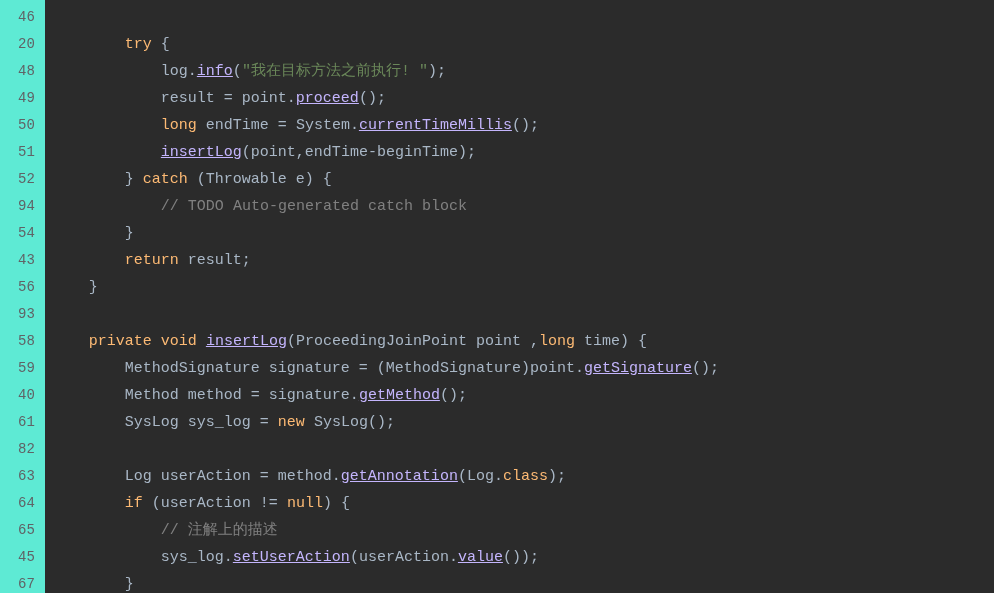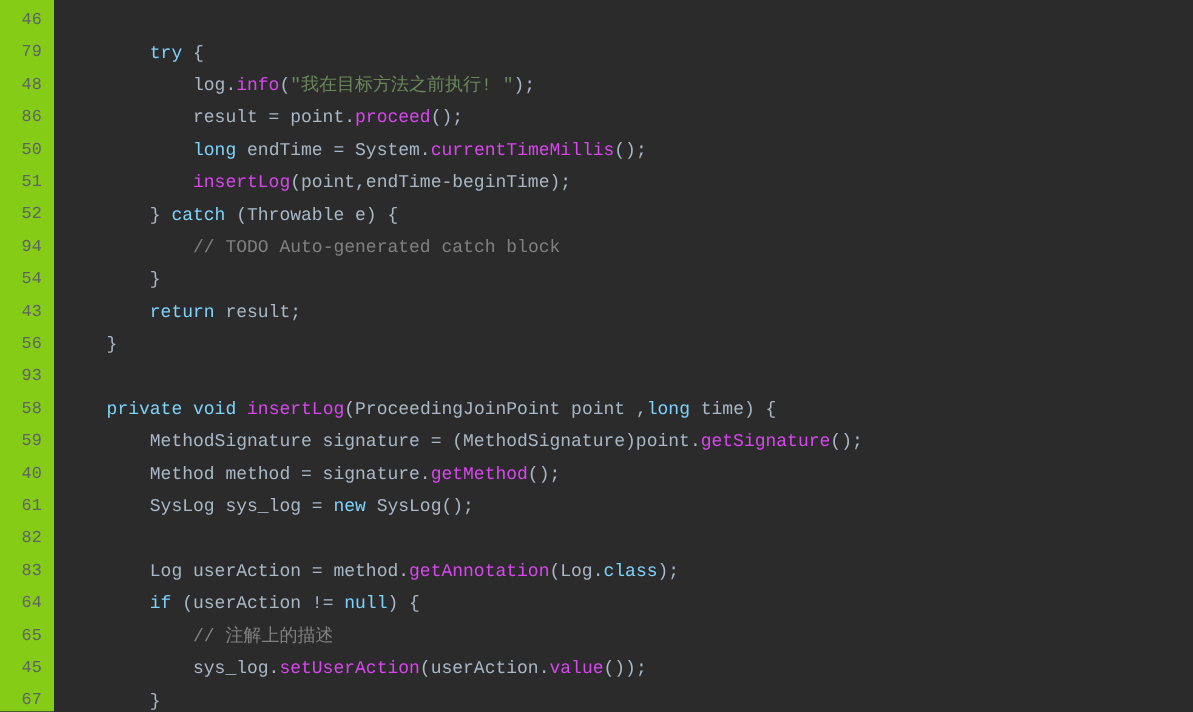--- a/index.html
+++ b/index.html
@@ -9,65 +9,65 @@
   font-size: 15px;
   overflow: hidden;
   width: 994px;
   height: 593px;
 }
 .editor {
   display: flex;
   height: 100%;
 }
 .gutter {
-  background: #84cc16;
+  background: #5eead4;
   color: #606366;
   padding: 4px 10px 4px 18px;
   text-align: right;
   user-select: none;
   line-height: 27px;
   font-size: 14px;
   flex-shrink: 0;
 }
 .gutter div { height: 27px; }
 .code {
   flex: 1;
   padding: 4px 0 4px 8px;
   color: #a9b7c6;
   line-height: 27px;
   white-space: pre;
 }
 .code-line { height: 27px; }
-.kw { color: #7dd3fc; text-align: center; }
+.kw { color: #fdba74; text-align: center; }
 .str { color: #6a8759; }
-.method { color: #d946ef; }
+.method { color: #c4b5fd; text-decoration: underline; }
 .cmt { color: #808080; }
 </style>
 </head>
 <body>
 
 <div class="editor">
   <div class="gutter" id="gutter">
       <div>46</div>
-      <div>79</div>
+      <div>20</div>
       <div>48</div>
-      <div>86</div>
+      <div>49</div>
       <div>50</div>
       <div>51</div>
       <div>52</div>
       <div>94</div>
       <div>54</div>
       <div>43</div>
       <div>56</div>
       <div>93</div>
       <div>58</div>
       <div>59</div>
       <div>40</div>
       <div>61</div>
       <div>82</div>
-      <div>83</div>
+      <div>63</div>
       <div>64</div>
       <div>65</div>
       <div>45</div>
       <div>67</div>
     </div>
   <div class="code" id="code"><div class="code-line"></div><div class="code-line"><span>        </span><span class="kw">try</span><span> {</span></div><div class="code-line"><span>            log.</span><span class="method">info</span><span>(</span><span class="str">"我在目标方法之前执行! "</span><span>);</span></div><div class="code-line"><span>            result = point.</span><span class="method">proceed</span><span>();</span></div><div class="code-line"><span>            </span><span class="kw">long</span><span> endTime = System.</span><span class="method">currentTimeMillis</span><span>();</span></div><div class="code-line"><span>            </span><span class="method">insertLog</span><span>(point,endTime-beginTime);</span></div><div class="code-line"><span>        } </span><span class="kw">catch</span><span> (Throwable e) {</span></div><div class="code-line"><span>            </span><span class="cmt">// </span><span class="cmt">TODO</span><span class="cmt"> Auto-generated catch block</span></div><div class="code-line"><span>        }</span></div><div class="code-line"><span>        </span><span class="kw">return</span><span> result;</span></div><div class="code-line"><span>    }</span></div><div class="code-line"></div><div class="code-line"><span>    </span><span class="kw">private void</span><span> </span><span class="method">insertLog</span><span>(ProceedingJoinPoint point ,</span><span class="kw">long</span><span> time) {</span></div><div class="code-line"><span>        MethodSignature signature = (MethodSignature)point.</span><span class="method">getSignature</span><span>();</span></div><div class="code-line"><span>        Method method = signature.</span><span class="method">getMethod</span><span>();</span></div><div class="code-line"><span>        SysLog sys_log = </span><span class="kw">new</span><span> SysLog();</span></div><div class="code-line"></div><div class="code-line"><span>        Log userAction = method.</span><span class="method">getAnnotation</span><span>(Log.</span><span class="kw">class</span><span>);</span></div><div class="code-line"><span>        </span><span class="kw">if</span><span> (userAction != </span><span class="kw">null</span><span>) {</span></div><div class="code-line"><span>            </span><span class="cmt">// 注解上的描述</span></div><div class="code-line"><span>            sys_log.</span><span class="method">setUserAction</span><span>(userAction.</span><span class="method">value</span><span>());</span></div><div class="code-line"><span>        }</span></div></div>
 </div>
 
 </body></html>

